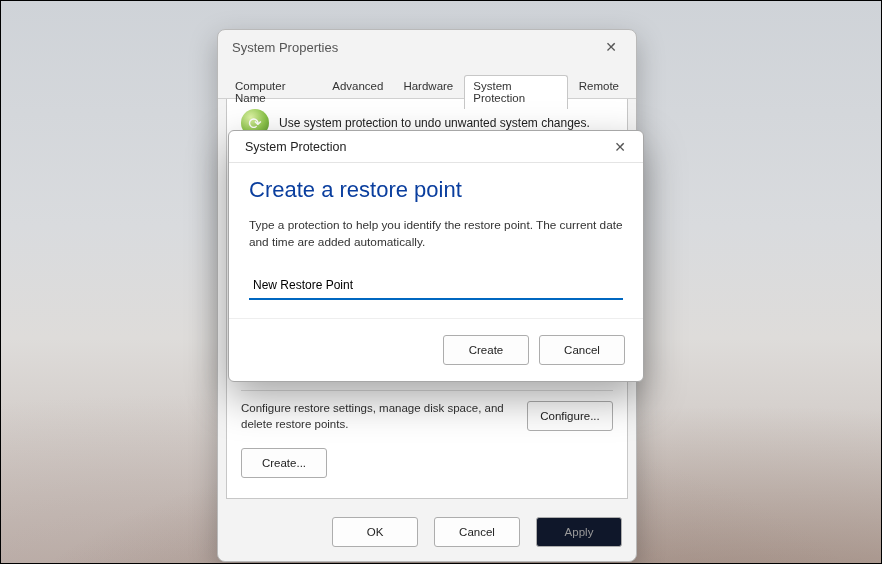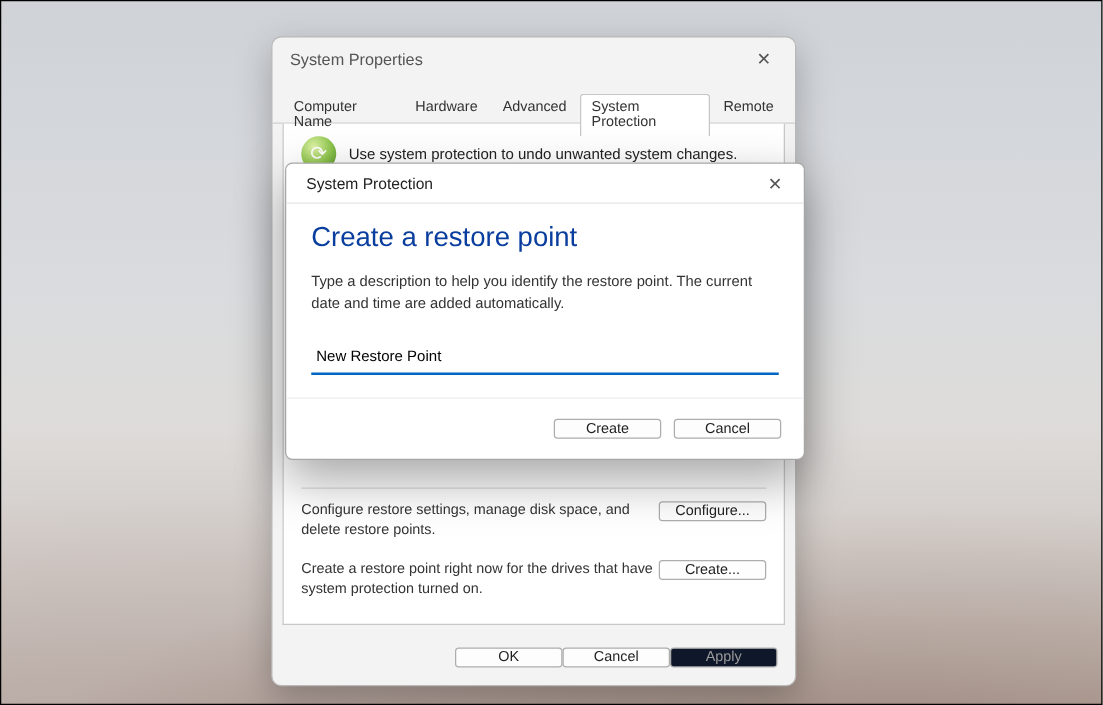--- a/index.html
+++ b/index.html
@@ -92,35 +92,35 @@
       font-size: 16px;
     }
     .section-row {
       display: flex;
       align-items: flex-start;
       padding: 10px 0 6px 0;
     }
     .section-row .desc { flex: 1; color: #333; font-size: 11.5px; line-height: 1.35; }
     .btn {
       min-width: 86px;
-      height: 16px;
+      height: 30px;
       padding: 0 12px;
       background: #fdfdfd;
       border: 1px solid #adadad;
       border-radius: 3px;
       font-size: 11.5px;
       color: #222;
       cursor: pointer;
       display: inline-flex; align-items: center; justify-content: center;
     }
     .btn[disabled] { color: #9a9a9a; background: #0f172a; cursor: default; }
     .footer {
       display: flex;
       justify-content: flex-end;
-      gap: 0;
+      gap: 16px;
       padding: 10px 14px 14px 0;
     }
 
     
     .hidden-middle {
       height: 248px;
       border-bottom: 1px solid #ddd;
     }
 
     
@@ -172,43 +172,42 @@
 
 <div class="win">
   <div class="titlebar">
     <span>System Properties</span>
     <span class="spacer"></span>
     <span class="close-x">✕</span>
   </div>
 
   <div class="tabstrip">
     <div class="tab"><span>Computer Name</span></div>
+    <div class="tab"><span>Advanced</span></div>
     <div class="tab"><span>Hardware</span></div>
-    <div class="tab"><span>Advanced</span></div>
     <div class="tab active"><span>System Protection</span></div>
     <div class="tab"><span>Remote</span></div>
   </div>
 
   <div class="tabpanel">
     <div class="intro">
       <div class="shield-icon">⟳</div>
       <span>Use system protection to undo unwanted system changes.</span>
     </div>
 
     <div class="hidden-middle"></div>
 
     <div class="section-row">
       <div class="desc">Configure restore settings, manage disk space, and delete restore points.</div>
       <button class="btn">
           <span>Configure...</span>
         </button>
     </div>
 
     <div class="section-row">
-      <div class="desc">Create a restore point right now for the drives that have system protection turned on.</div>
       <button class="btn">
           <span>Create...</span>
         </button>
     </div>
   </div>
 
   <div class="footer">
     <button class="btn">
         <span>OK</span>
       </button>
@@ -222,21 +221,21 @@
 </div>
 
 <div class="modal">
   <div class="titlebar">
     <span>System Protection</span>
     <span class="spacer"></span>
     <span class="close-x">✕</span>
   </div>
   <div class="modal-body">
     <h1>Create a restore point</h1>
-    <p>Type a description to help you identify the restore point. The current date and time are added automatically.</p>
+    <p>Type a protection to help you identify the restore point. The current date and time are added automatically.</p>
     <input class="restore-input" type="text" value="New Restore Point" style="">
   </div>
   <div class="modal-footer">
     <button class="btn">
         <span>Create</span>
       </button>
     <button class="btn">
         <span>Cancel</span>
       </button>
   </div>

